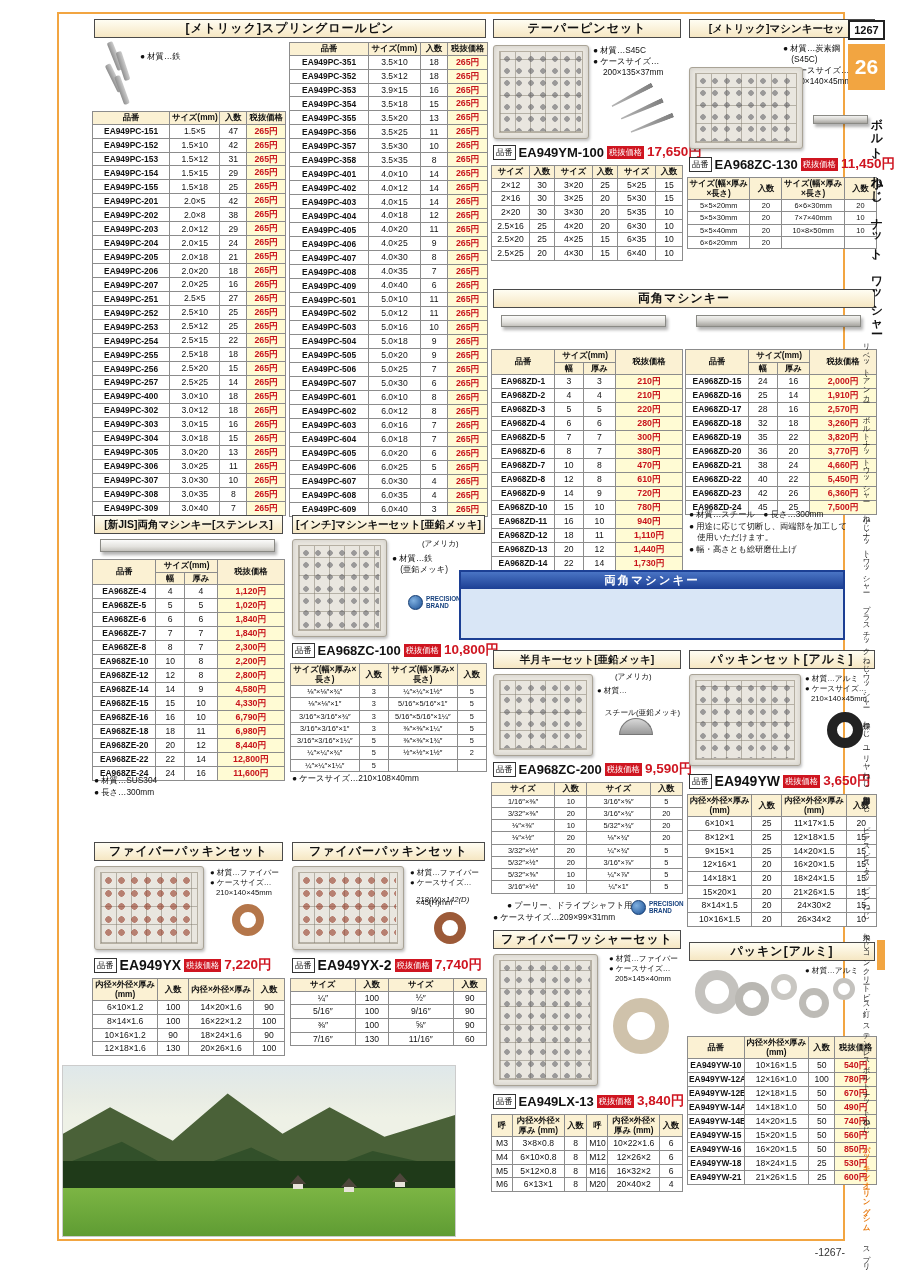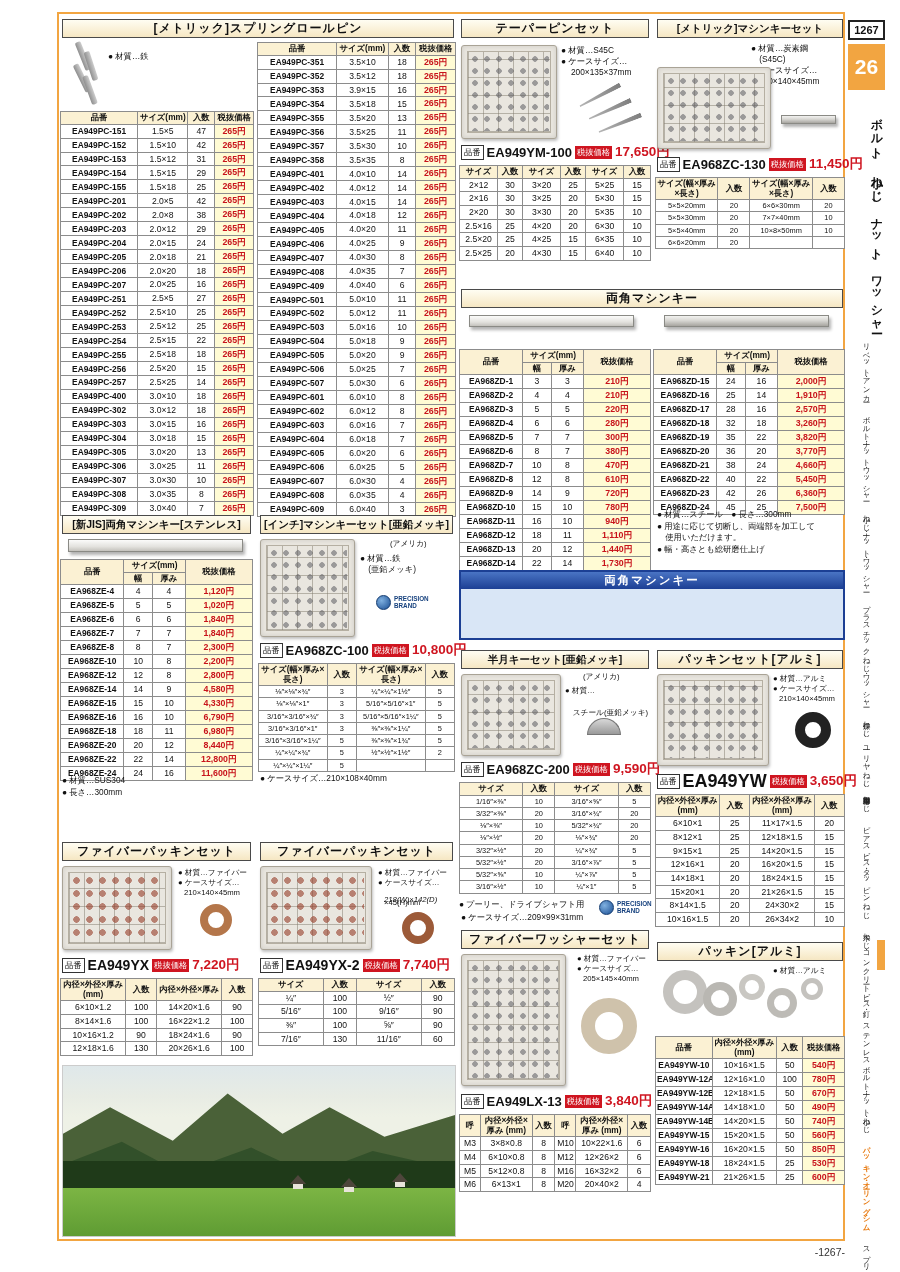--- a/index.html
+++ b/index.html
@@ -1,20 +1,20 @@
 <!DOCTYPE html>
 <html><head>
 <meta charset="utf-8">
 <style>
 *{margin:0;padding:0;box-sizing:border-box;}
 html,body{background:#fff;}
 body{width:900px;height:1272px;font-family:"Liberation Sans","DejaVu Sans",sans-serif;color:#111;position:relative;}
 .page{position:relative;width:900px;height:1272px;overflow:hidden;background:#fff;}
 .frame{position:absolute;left:57px;top:12px;width:788px;height:1229px;border:2px solid #f2a541;}
-.sec{position:absolute;}
+.sec{position:absolute;margin-left:32px;}
 .sec-title{position:absolute;left:2px;right:2px;top:4px;height:19px;border:1px solid #4a4a4a;background:linear-gradient(180deg,#fffdf2,#f6e7c3);font-weight:bold;font-size:12px;display:flex;align-items:center;justify-content:center;letter-spacing:1px;white-space:nowrap;}
 .sec-title.small-title{font-size:10.5px;letter-spacing:0;}
 .tbl{border-collapse:collapse;table-layout:fixed;background:#fff;position:absolute;}
 .tbl th{border:1px solid #8c8c8c;background:#fbf1d3;font-size:8.3px;font-weight:bold;padding:1px 0;text-align:center;line-height:1.15;}
 .tbl td{border:1px solid #8c8c8c;font-size:8.6px;padding:1px 1px;text-align:center;line-height:1.25;white-space:nowrap;overflow:hidden;}
 .tbl.tiny td{font-size:7.4px;}
 .kata td:first-child{font-weight:bold;font-size:8.4px;}
 .kata td:last-child{color:#c8131b;font-weight:bold;background:#fffbd4;font-size:8.8px;}
 .note{position:absolute;font-size:8.3px;line-height:1.3;white-space:nowrap;}
 .note.tinytxt{font-size:7.7px;}
@@ -1089,38 +1089,38 @@
             <td>5</td>
           </tr>
           <tr>
             <td>3/16″×½″</td>
             <td>10</td>
             <td>¼″×1″</td>
             <td>5</td>
           </tr>
         </tbody>
     </table>
-    <div class="note" style="left:0;top:252px;font-family:Liberation Serif, serif;">● プーリー、ドライブシャフト用</div>
+    <div class="note" style="left:16px;top:252px;">● プーリー、ドライブシャフト用</div>
     <div class="note" style="left:2px;top:264px;">● ケースサイズ…209×99×31mm</div>
     <div class="brand" style="left:140px;top:252px;">
       <span class="bicon"></span>
       <span class="btxt"><span>PRECISION</span><br><span>BRAND</span></span>
     </div>
   </section>
 
   <section class="sec" style="left:655px;top:648px;width:190px;height:287px;">
     <div class="sec-title" style="top:2px;">パッキンセット[アルミ]</div>
     <div class="note tinytxt" style="left:118px;top:26px;">● 材質…アルミ</div>
     <div class="note tinytxt" style="left:118px;top:36px;">● ケースサイズ…</div>
     <div class="note tinytxt" style="left:124px;top:46px;">210×140×45mm</div>
     <div class="case dots" style="left:2px;top:26px;width:112px;height:92px;"></div>
     <span class="ring" style="left:140px;top:64px;width:36px;height:36px;border:10px solid #222;"></span>
     <div class="price-bar" style="left:2px;top:124px;">
       <span class="pb-h">品番</span>
-      <span class="pb-m" style="font-size:18px;">EA949YW</span>
+      <span class="pb-m" style="font-size:14px;">EA949YW</span>
       <span class="pb-p">税抜価格</span>
       <span class="pb-v">3,650円</span>
     </div>
     <table class="tbl" style="left:0;top:146px;width:190px;">
       <colgroup>
           <col style="width:34%">
           <col style="width:16%">
           <col style="width:34%">
           <col style="width:16%">
         </colgroup>

